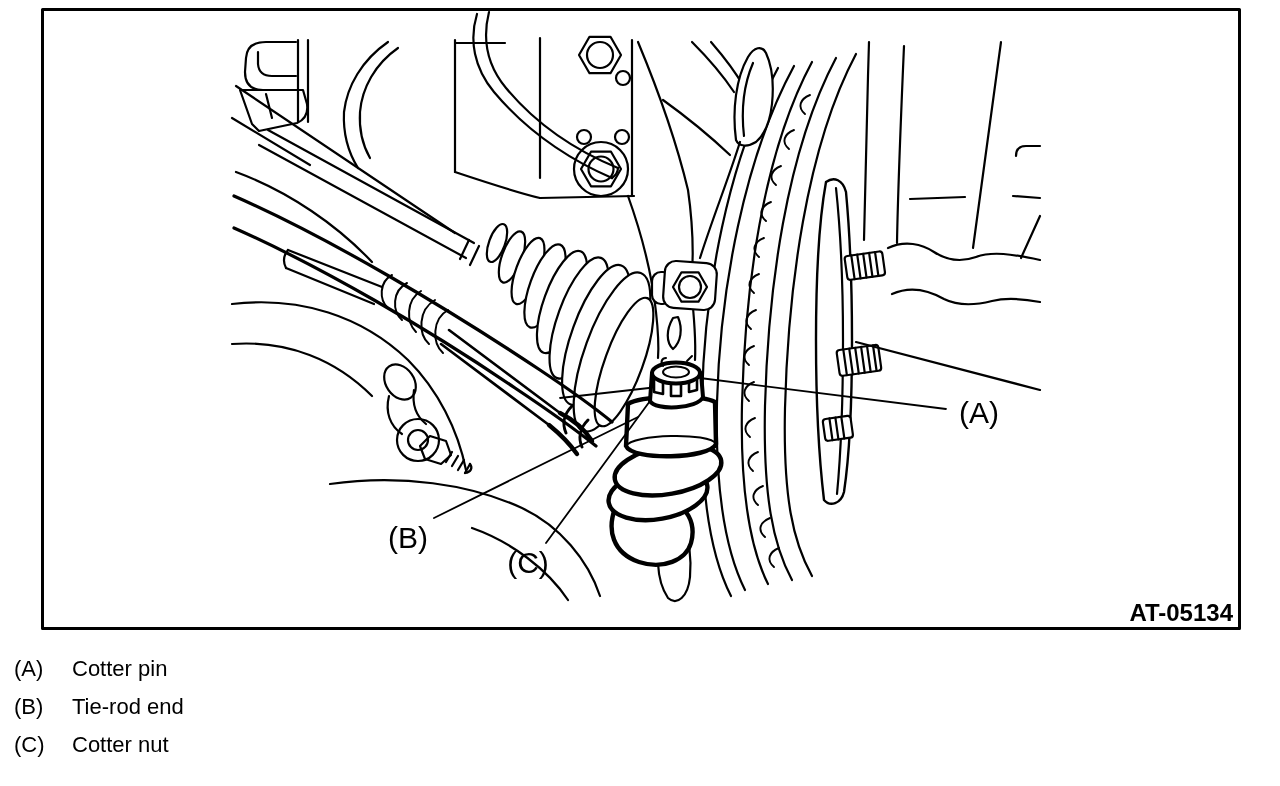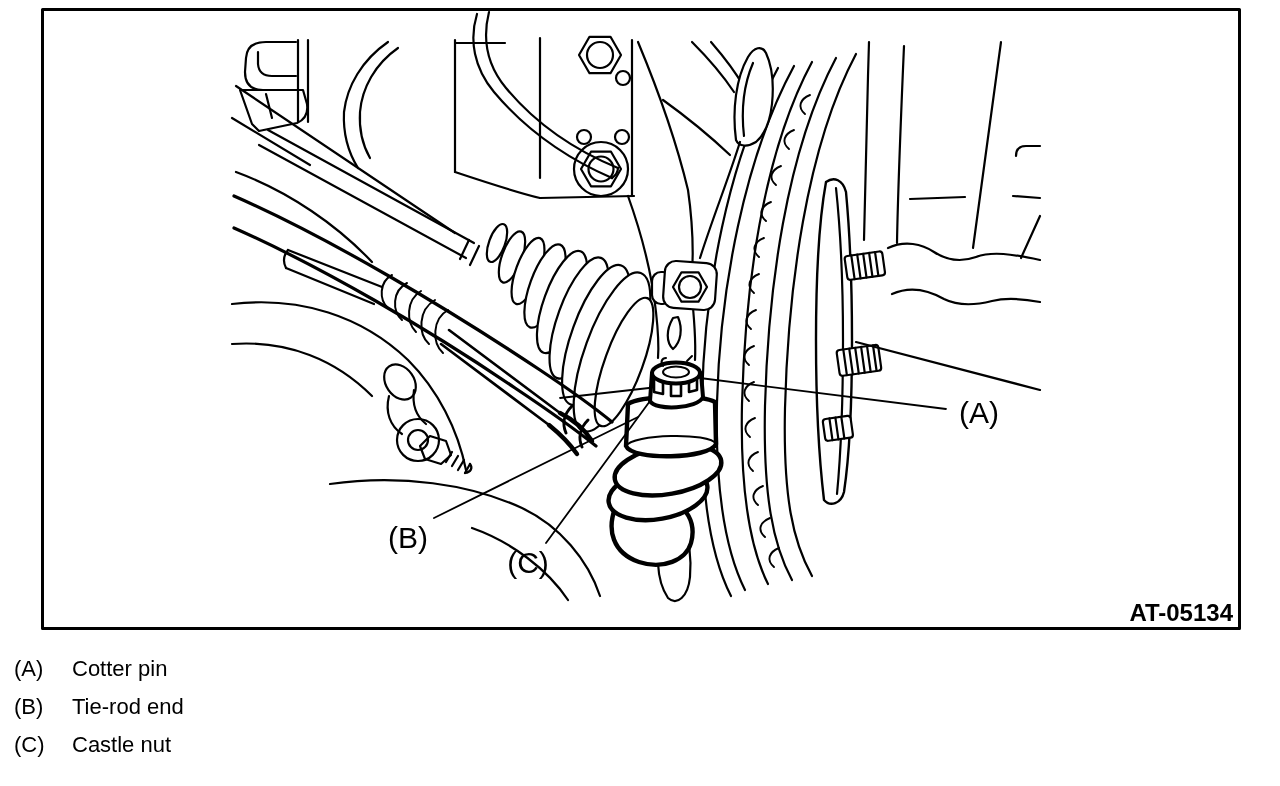--- a/index.html
+++ b/index.html
@@ -242,16 +242,16 @@
   <div class="legend-row">
     <span class="legend-key">(A)</span>
     <span class="legend-label">Cotter pin</span>
   </div>
   <div class="legend-row">
     <span class="legend-key">(B)</span>
     <span class="legend-label">Tie-rod end</span>
   </div>
   <div class="legend-row">
     <span class="legend-key">(C)</span>
-    <span class="legend-label">Castle nut</span>
+    <span class="legend-label">Cotter nut</span>
   </div>
 </div>
 </div>
 
 </body></html>

